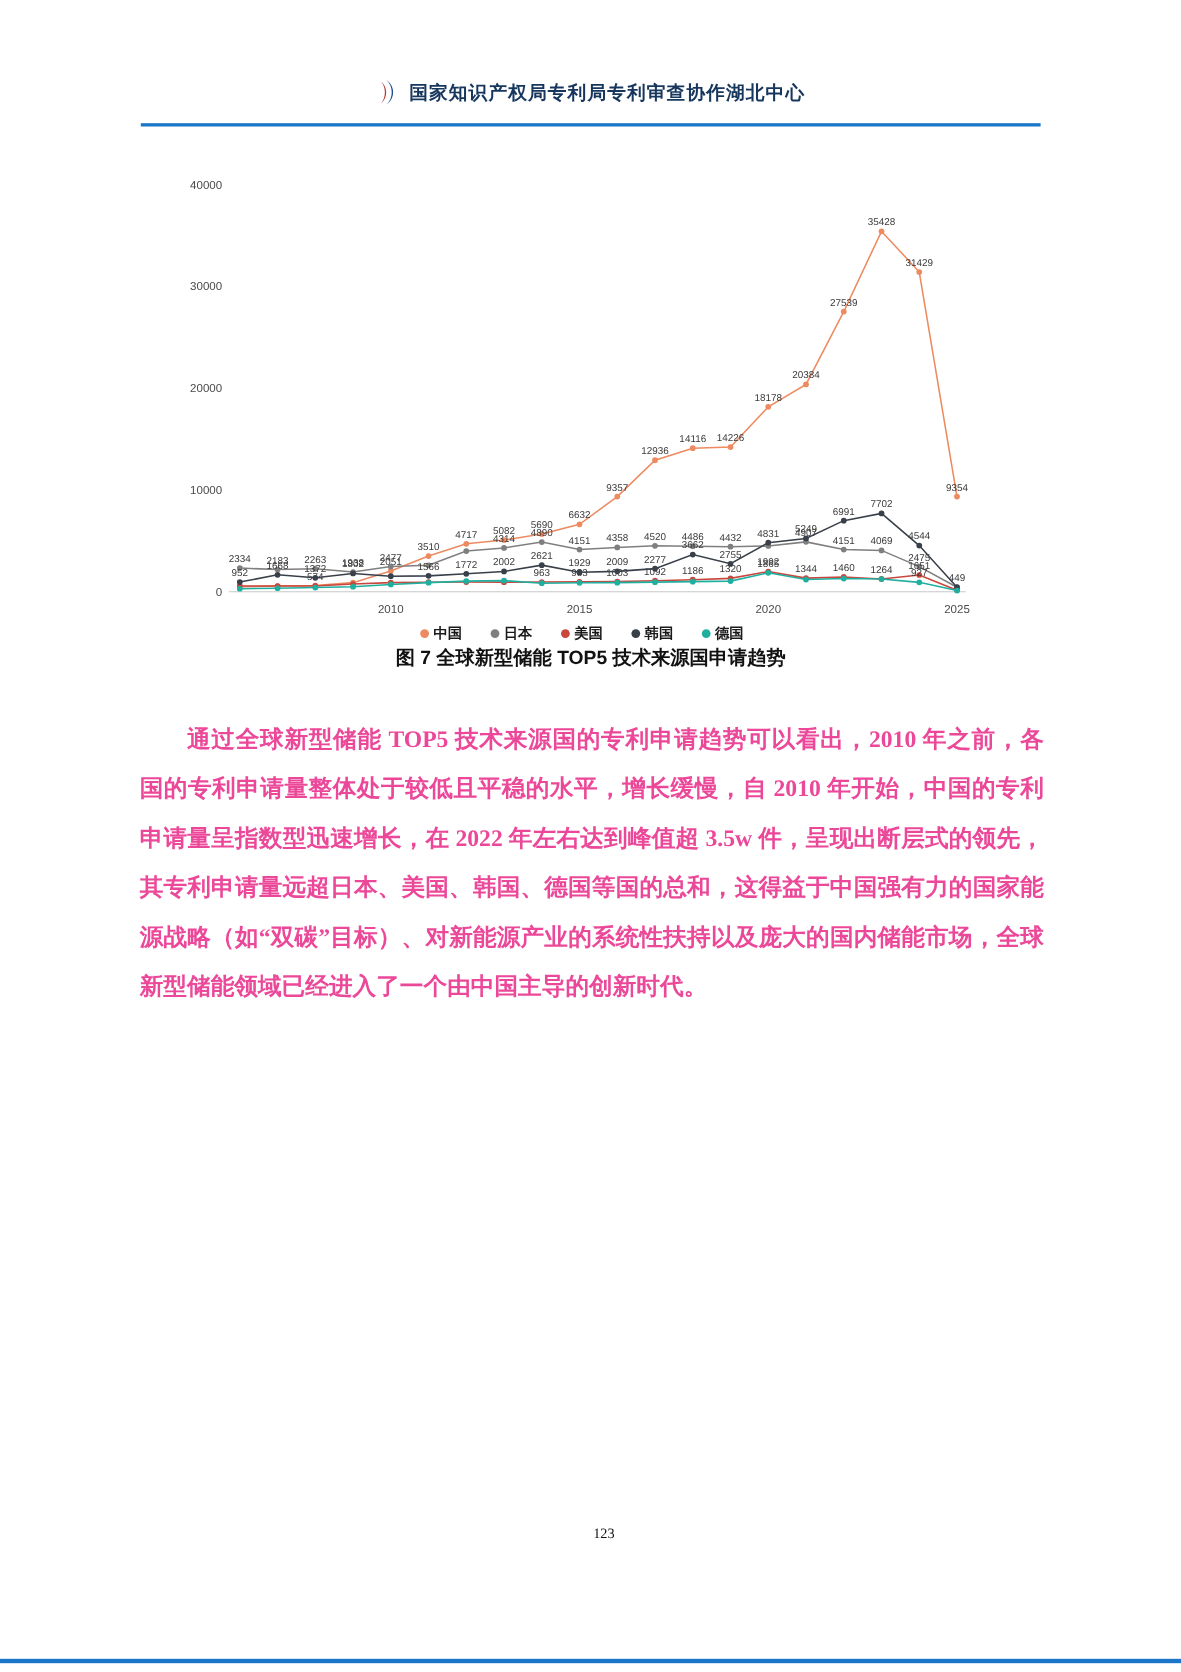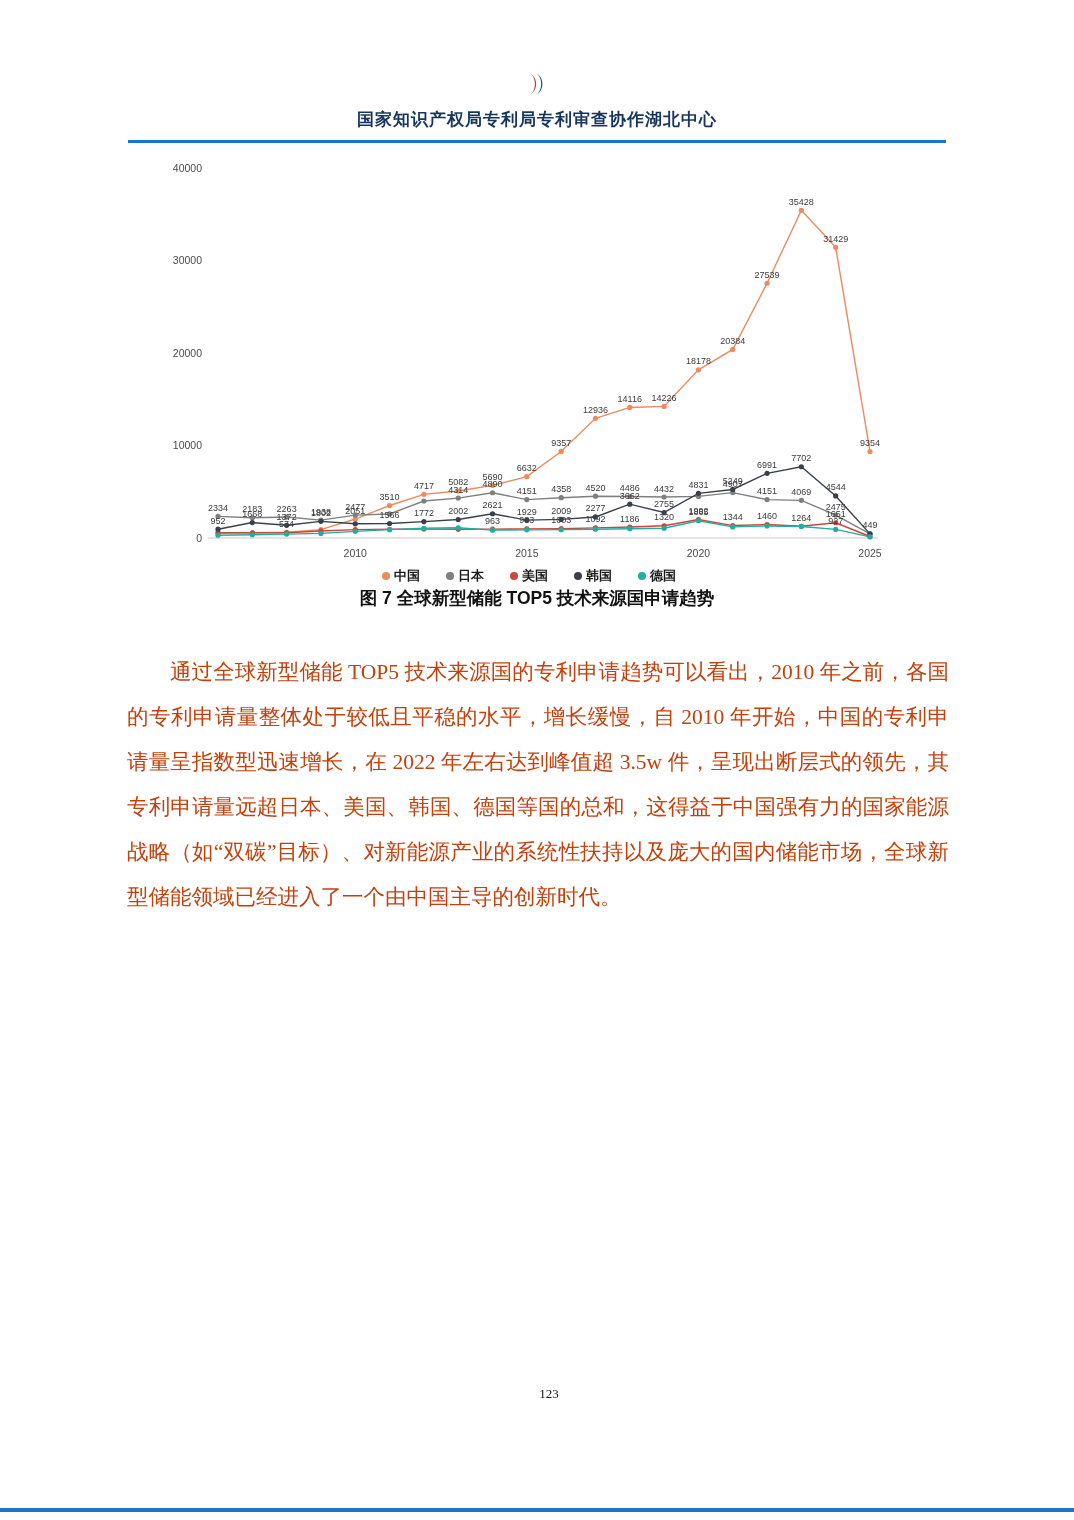--- a/index.html
+++ b/index.html
@@ -1,33 +1,33 @@
 <!DOCTYPE html>
 <html><head>
 <meta charset="utf-8">
 <style>
   html,body{margin:0;padding:0;background:#ffffff;}
   .page{position:relative;width:1074px;height:1520px;background:#fff;overflow:hidden;
         font-family:"Liberation Serif", serif;color:#000;}
   
   .header{position:absolute;top:70px;left:128px;width:818px;text-align:center;
           border-bottom:3px solid #1b75c8;padding-bottom:9px;}
-  .header-inner{display:inline-flex;align-items:center;gap:10px;flex-direction:column;}
+  .header-inner{display:inline-flex;align-items:center;gap:10px;}
   .logo{width:20px;height:28px;display:inline-block;}
   .header-title{font-family:"Liberation Sans",sans-serif;font-weight:bold;
                 font-size:17px;color:#17365d;letter-spacing:1px;}
   
   .figure{position:absolute;top:142px;left:158px;width:756px;height:460px;}
   .figure svg{display:block;}
   .caption{position:absolute;top:586px;left:0;width:100%;text-align:center;
            font-family:"Liberation Sans",sans-serif;font-weight:bold;font-size:17.5px;color:#111;}
   
   .paragraph{position:absolute;top:650px;left:127px;width:822px;
              font-size:21.5px;line-height:45px;text-align:justify;text-indent:2em;
-             color:#c2410c;}
+             color:#ec4899;font-weight:bold;}
   
   .page-number{position:absolute;top:1386px;left:0;width:100%;text-align:center;
                font-size:13px;color:#111;padding-left:12px;}
   .footer-line{position:absolute;left:0;right:0;bottom:8px;height:4px;background:#1b75c8;}
   .chart-tick{font-family:"Liberation Sans",sans-serif;font-size:10.5px;fill:#4a4a4a;}
   .chart-datalabel{font-family:"Liberation Sans",sans-serif;font-size:9px;fill:#3b3b3b;}
   .chart-legend-label{font-family:"Liberation Sans",sans-serif;font-size:13px;font-weight:bold;fill:#1a1a1a;}
 </style>
 </head>
 <body>

